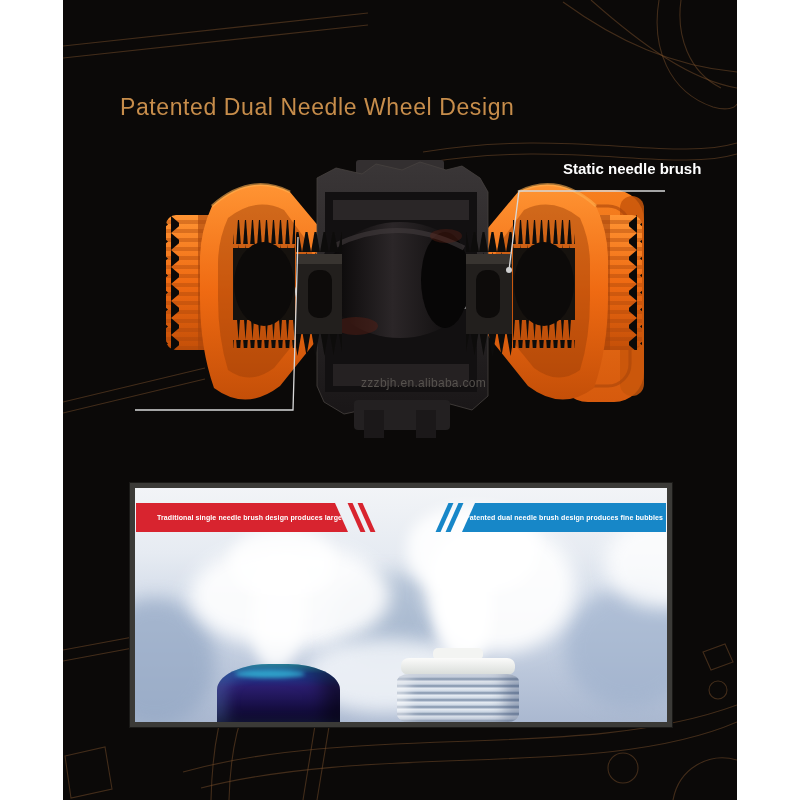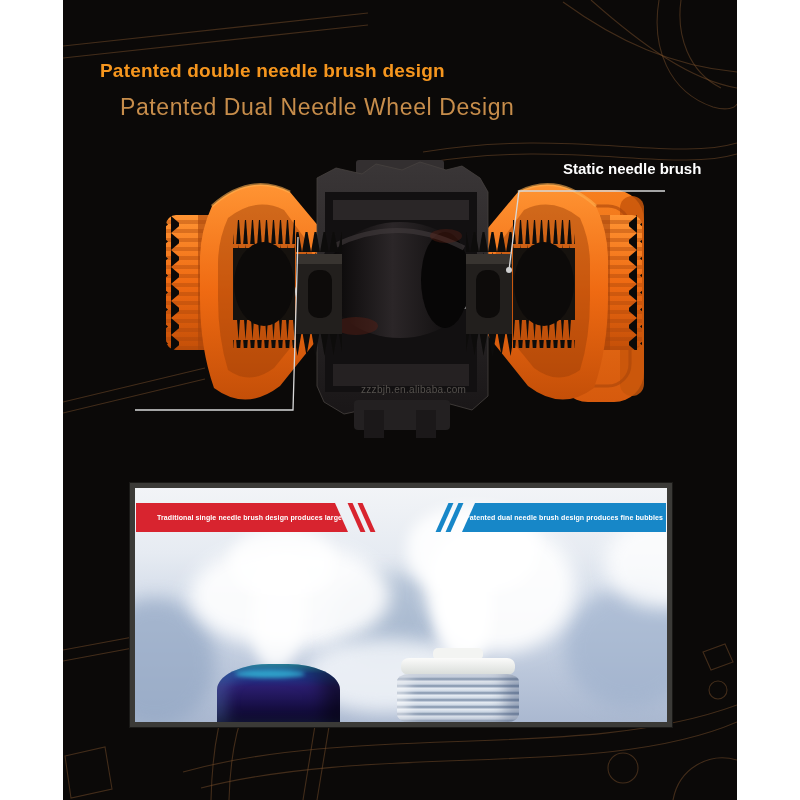--- a/index.html
+++ b/index.html
@@ -7,21 +7,21 @@
   .page{position:relative;width:800px;height:800px;background:#ffffff;overflow:hidden;}
   .canvas{position:absolute;left:63px;top:0;width:674px;height:800px;background:#0b0908;overflow:hidden;}
   .lineart{position:absolute;left:0;top:0;pointer-events:none;}
   .title{position:absolute;left:37px;top:60px;font-size:19px;font-weight:700;letter-spacing:.2px;color:#f6961e;white-space:nowrap;}
   .subtitle{position:absolute;left:57px;top:94px;font-size:23px;font-weight:400;letter-spacing:.6px;color:#c78d4b;white-space:nowrap;}
   .prod{position:absolute;left:95px;top:148px;}
   .callouts{position:absolute;left:0;top:0;pointer-events:none;}
   .lbl{position:absolute;color:#ffffff;font-weight:700;white-space:nowrap;}
   .lbl-static{left:500px;top:160px;font-size:15px;}
   .lbl-rotating{left:44px;top:420px;font-size:16px;}
-  .watermark{position:absolute;left:298px;top:384px;font-size:10px;color:#56524e;letter-spacing:.3px;}
+  .watermark{position:absolute;left:298px;top:376px;font-size:12px;color:#56524e;letter-spacing:.3px;}
   .panel{position:absolute;left:67px;top:483px;width:542px;height:244px;border:5px solid #3b3a37;outline:1px solid #1a1917;box-sizing:border-box;background:#e8ecf2;}
   .photo{position:absolute;inset:0;overflow:hidden;background:linear-gradient(180deg,#f2f4f7 0%,#e6ebf2 28%,#cdd7e6 55%,#aab8d0 100%);}
   .cloud{position:absolute;border-radius:50%;filter:blur(9px);}
   .plume{position:absolute;filter:blur(7px);border-radius:45%;}
   .bottleL{position:absolute;left:82px;top:176px;width:123px;height:58px;border-radius:52px 52px 0 0/26px 26px 0 0;background:linear-gradient(180deg,#2aa9c4 0%,#1e3f96 16%,#2a1d6e 40%,#170f45 75%,#0d0830 100%);box-shadow:inset -16px 0 18px rgba(0,0,0,.5),inset 10px 2px 14px rgba(110,170,230,.28);}
   .bottleL .shine{position:absolute;left:18px;top:6px;width:70px;height:8px;border-radius:50%;background:#35c4de;opacity:.75;filter:blur(2px);}
   .bottleR{position:absolute;left:262px;top:160px;width:122px;height:74px;}
   .bottleR .nub{position:absolute;left:36px;top:0;width:50px;height:12px;border-radius:5px;background:#f3f4f2;}
   .bottleR .cap{position:absolute;left:4px;top:10px;width:114px;height:17px;border-radius:8px/7px;background:linear-gradient(#fbfbfa,#d8dcd9);}
   .bottleR .bodyr{position:absolute;left:0;top:26px;width:122px;height:48px;border-radius:12px/8px;background:repeating-linear-gradient(180deg,#e8edf3 0px,#cfd9e6 3px,#7d8fa8 5px,#d5dde9 7px);box-shadow:inset -14px 0 14px rgba(40,60,100,.35),inset 12px 0 12px rgba(255,255,255,.5);}
@@ -63,21 +63,20 @@
           <path d="M254,800 L272,690"></path>
         <path d="M120,772 C300,722 520,762 674,705"></path>
           <path d="M138,788 C320,742 540,780 674,722"></path>
         <circle cx="560" cy="768" r="15"></circle>
         <path d="M610,800 C616,768 646,752 674,760"></path>
         <path d="M640,652 L662,644 L670,662 L648,670 Z"></path>
           <circle cx="655" cy="690" r="9"></circle>
       </g>
     </svg>
 
-    <div class="title" style="color: rgb(246, 150, 30);">Patented double needle brush design</div>
     <div class="subtitle" style="color: rgb(199, 141, 75);">Patented Dual Needle Wheel Design</div>
 
     <svg class="prod" width="492" height="292" viewBox="0 0 492 292">
       <defs>
         <linearGradient id="gOr" x1="0" y1="0" x2="0" y2="1">
           <stop offset="0" stop-color="#ff9433"></stop>
             <stop offset="0.5" stop-color="#ef6a12"></stop>
             <stop offset="1" stop-color="#c44f08"></stop>
         </linearGradient>
         <linearGradient id="gOr2" x1="0" y1="0" x2="0" y2="1">

